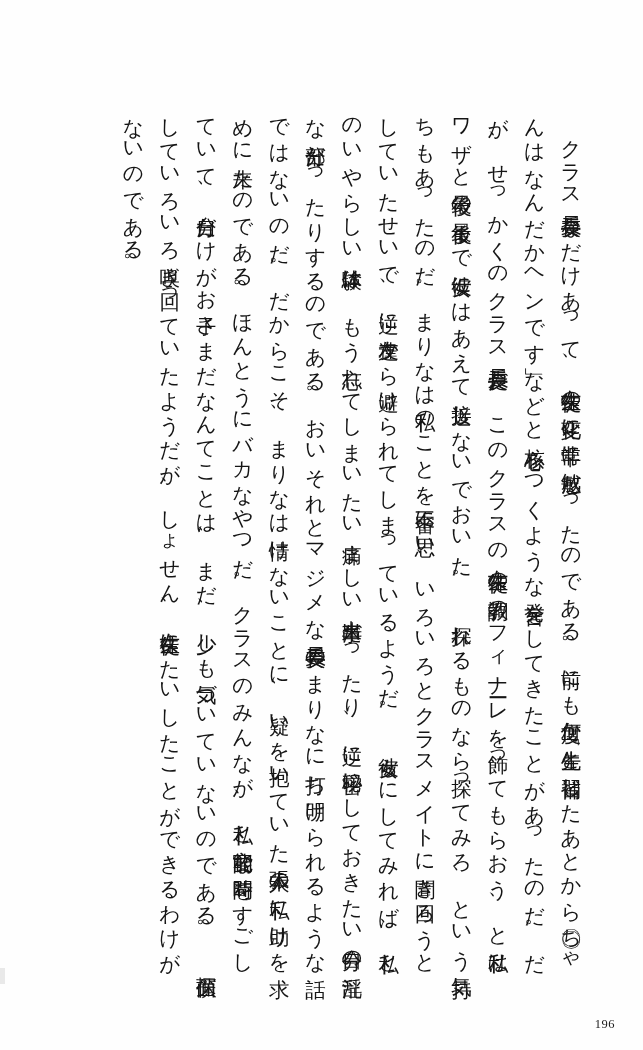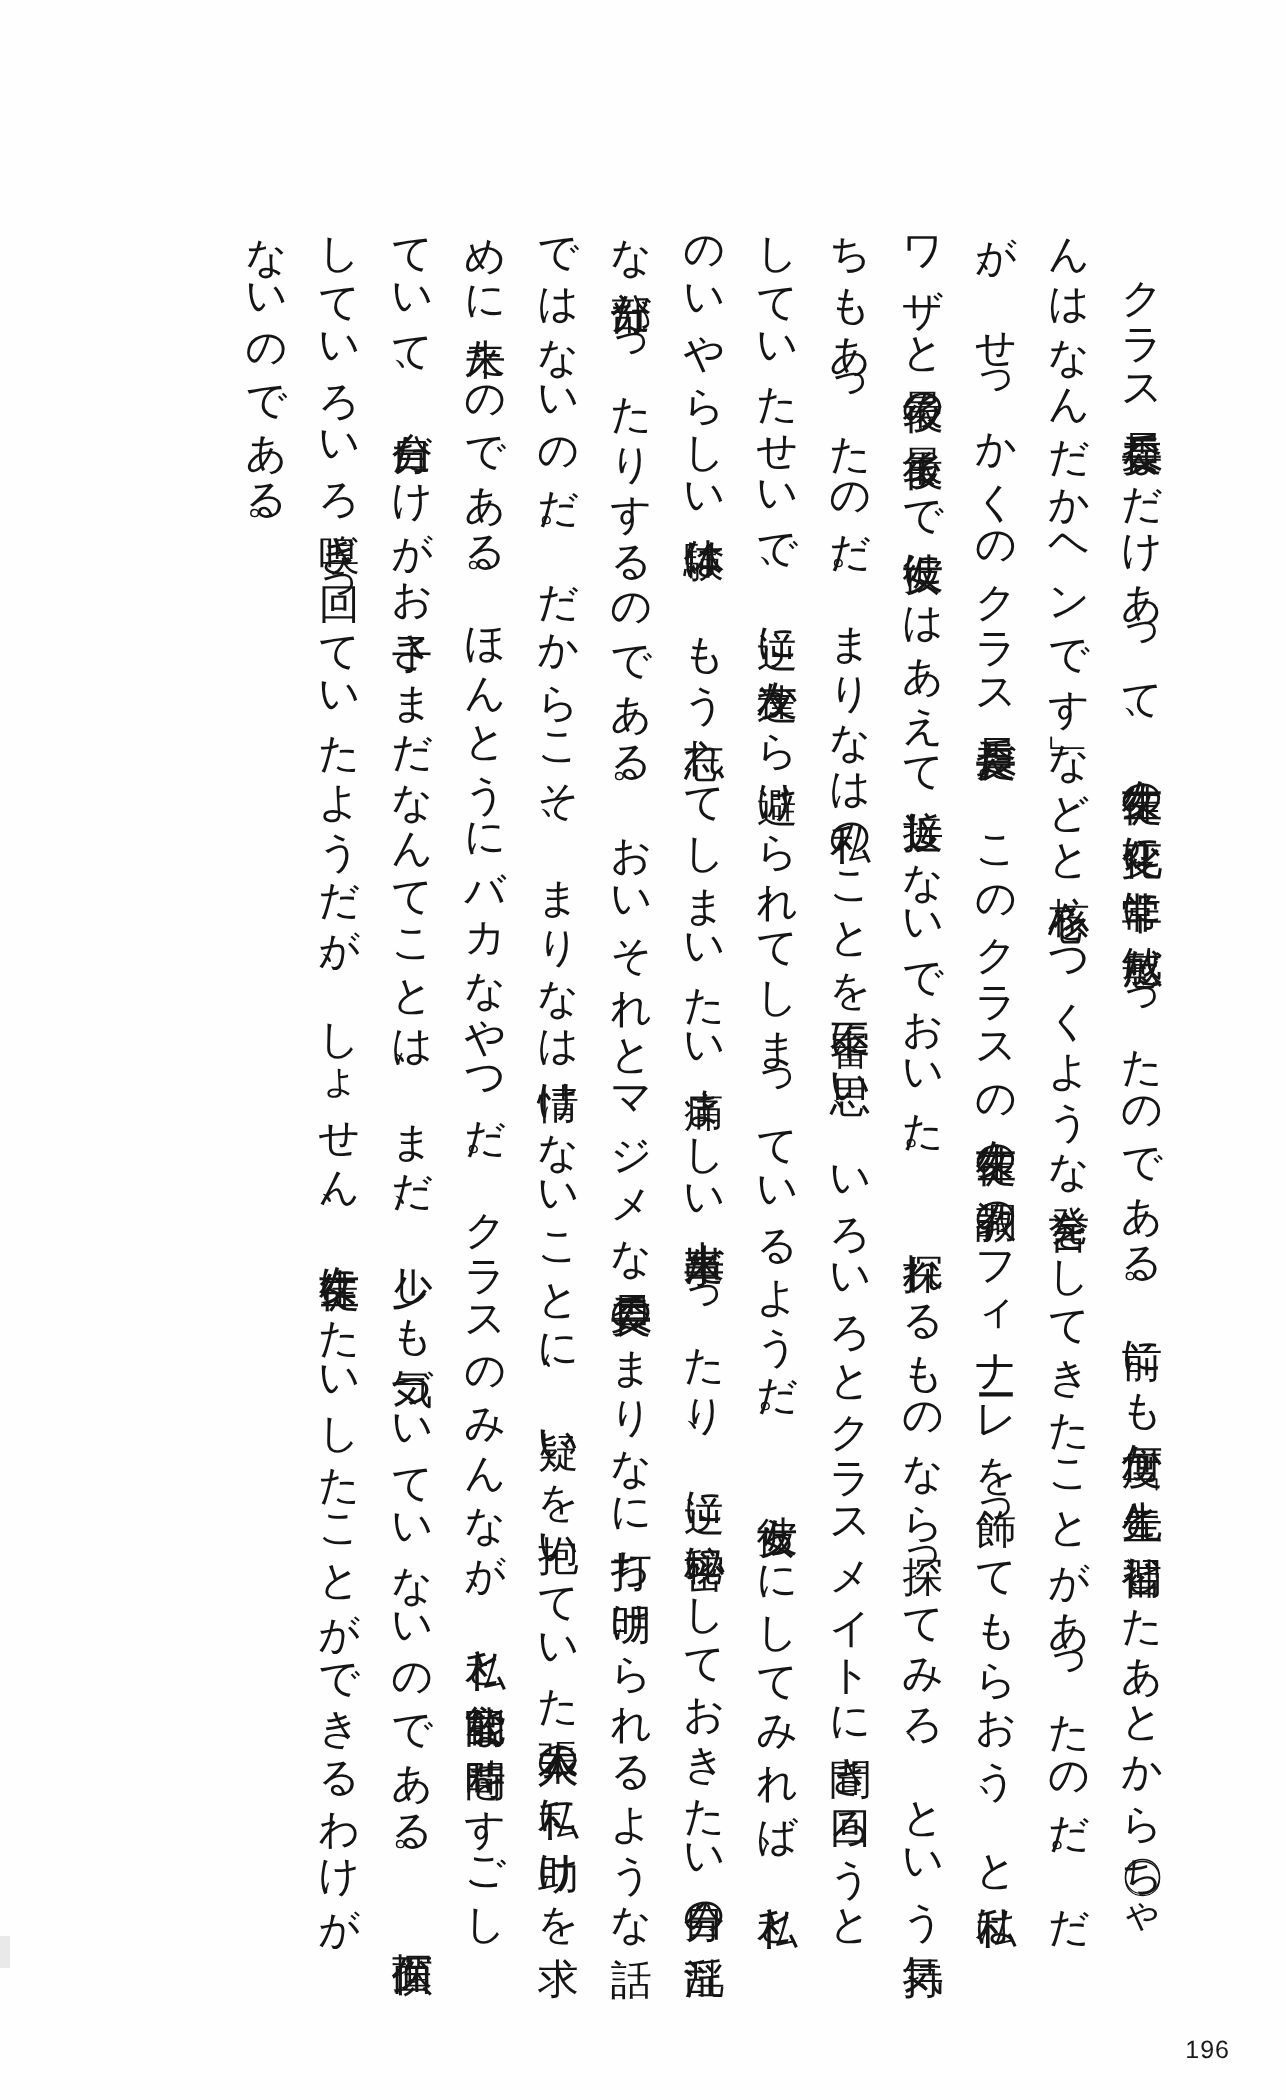--- a/index.html
+++ b/index.html
@@ -39,21 +39,21 @@
   }
   #text-block p {
     margin: 0;
     padding: 0;
     text-indent: 1em;
   }
   #page-number {
     position: absolute;
     right: 28px;
     bottom: 18px;
-    font-family: Liberation Sans, sans-serif;
+    font-family: Liberation Serif, serif;
     font-size: 12.5px;
     color: #1a1a1a;
     letter-spacing: 0.04em;
   }
   
   #edge-mark {
     position: absolute;
     left: 0px;
     bottom: 66px;
     width: 5px;

